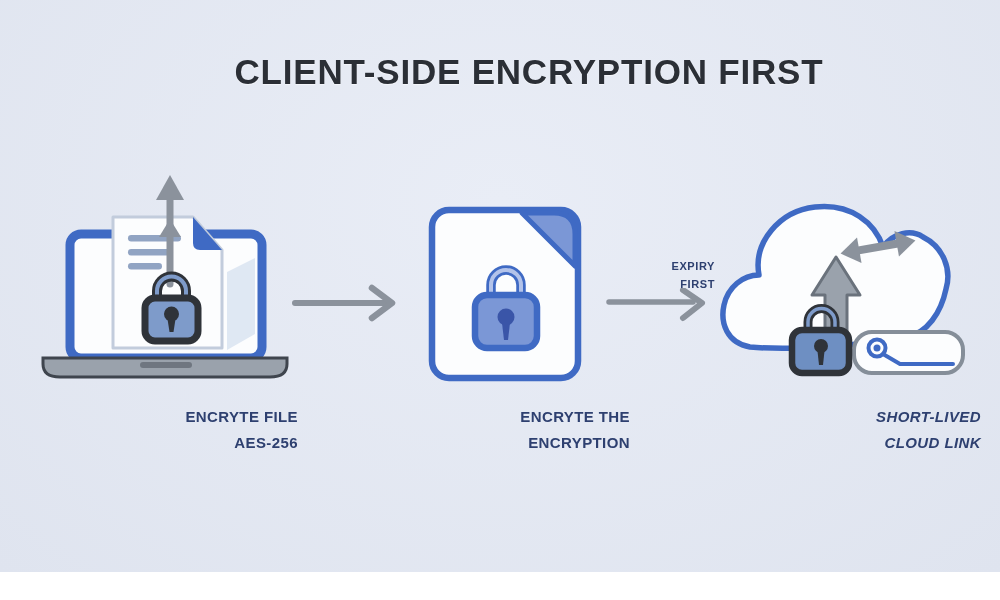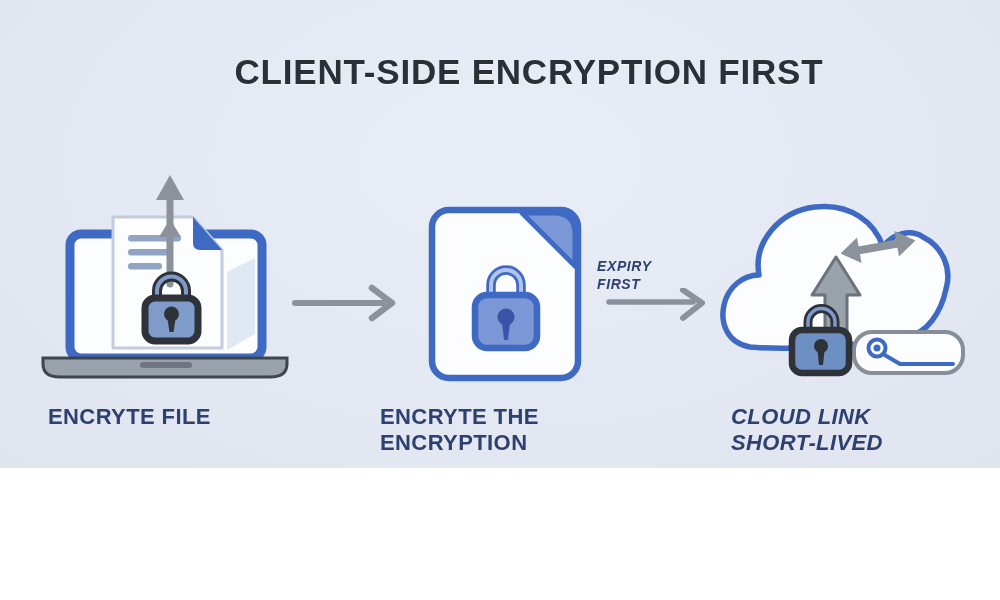--- a/index.html
+++ b/index.html
@@ -7,38 +7,38 @@
     --accent-blue:#3f6ac4; --mid-blue:#7b97d6; --steel-blue:#7e9bca;
     --navy-text:#2e4070; --title-color:#2b2f36;
     --arrow-gray:#8b929c; --dark-outline:#2f3339; --laptop-gray:#9aa2ac;
     --laptop-edge:#3f454e; --line-gray:#91a4c3; --keyhole-blue:#3a55a8;
     --pill-border:#858e99; --paper:#fcfdfe; --paper-edge:#c2ccdc;
     --reflection:#d3deee; --notch:#6f7680; --blockarrow-edge:#6a727c;
   }
   *{margin:0;padding:0;box-sizing:border-box;}
   body{font-family:"Liberation Sans",sans-serif;}
   .canvas{
-    position:relative;width:1000px;height:468px;overflow:hidden;
+    position:relative;width:1000px;height:572px;overflow:hidden;
     background:radial-gradient(ellipse at 50% 35%, var(--bg-top) 0%, var(--bg-bottom) 100%);
   }
   .title{
     position:absolute;left:58px;top:52px;width:942px;text-align:center;
     font-size:35px;font-weight:800;letter-spacing:0.8px;color:var(--title-color);
     text-shadow:0 1px 1px rgba(255,255,255,0.6);
   }
   .abs{position:absolute;}
   .step-label{
-    position:absolute;top:404px;width:250px;text-align:left;
-    font-size:22px;font-weight:700;line-height:26px;
+    position:absolute;top:404px;width:250px;text-align:right;
+    font-size:15px;font-weight:700;line-height:26px;
     color:var(--navy-text);letter-spacing:0.4px;
   }
   .step-label.italic{font-style:italic;}
   .connector-label{
-    position:absolute;left:597px;top:257px;width:118px;text-align:left;
-    font-size:14px;font-weight:700;font-style:italic;line-height:18px;
+    position:absolute;left:597px;top:257px;width:118px;text-align:right;
+    font-size:11px;font-weight:700;line-height:18px;
     color:var(--navy-text);letter-spacing:0.6px;
   }
   svg{display:block;}
 </style>
 </head>
 <body>
 
 <div class="canvas">
 
   <div class="title">CLIENT-SIDE ENCRYPTION FIRST</div>
@@ -128,23 +128,24 @@
       <path d="M93,139 v-12 a13.5,13.5 0 0 1 27,0 v12" style="fill:none;stroke:var(--dark-outline);stroke-width:9;stroke-linecap:round"></path>
       <path d="M93,139 v-12 a13.5,13.5 0 0 1 27,0 v12" style="fill:none;stroke:var(--steel-blue);stroke-width:3.5;stroke-linecap:round"></path>
       <rect x="77" y="135" width="57" height="43" rx="10" style="fill:#6e8fc2;stroke:var(--dark-outline);stroke-width:6.5"></rect>
       <circle cx="106" cy="151" r="7" style="fill:var(--dark-outline)"></circle>
       <path d="M102.5,156 H109.5 L108,170 H104 Z" style="fill:var(--dark-outline)"></path>
     </g>
   </svg>
 
   <div class="step-label" style="left:48px;">
     <div>ENCRYTE FILE</div>
+    <div>AES-256</div>
   </div>
   <div class="step-label" style="left:380px;">
     <div>ENCRYTE THE</div>
     <div>ENCRYPTION</div>
   </div>
   <div class="step-label italic" style="left:731px;">
+    <div>SHORT-LIVED</div>
     <div>CLOUD LINK</div>
-    <div>SHORT-LIVED</div>
   </div>
 
 </div>
 
 </body></html>

